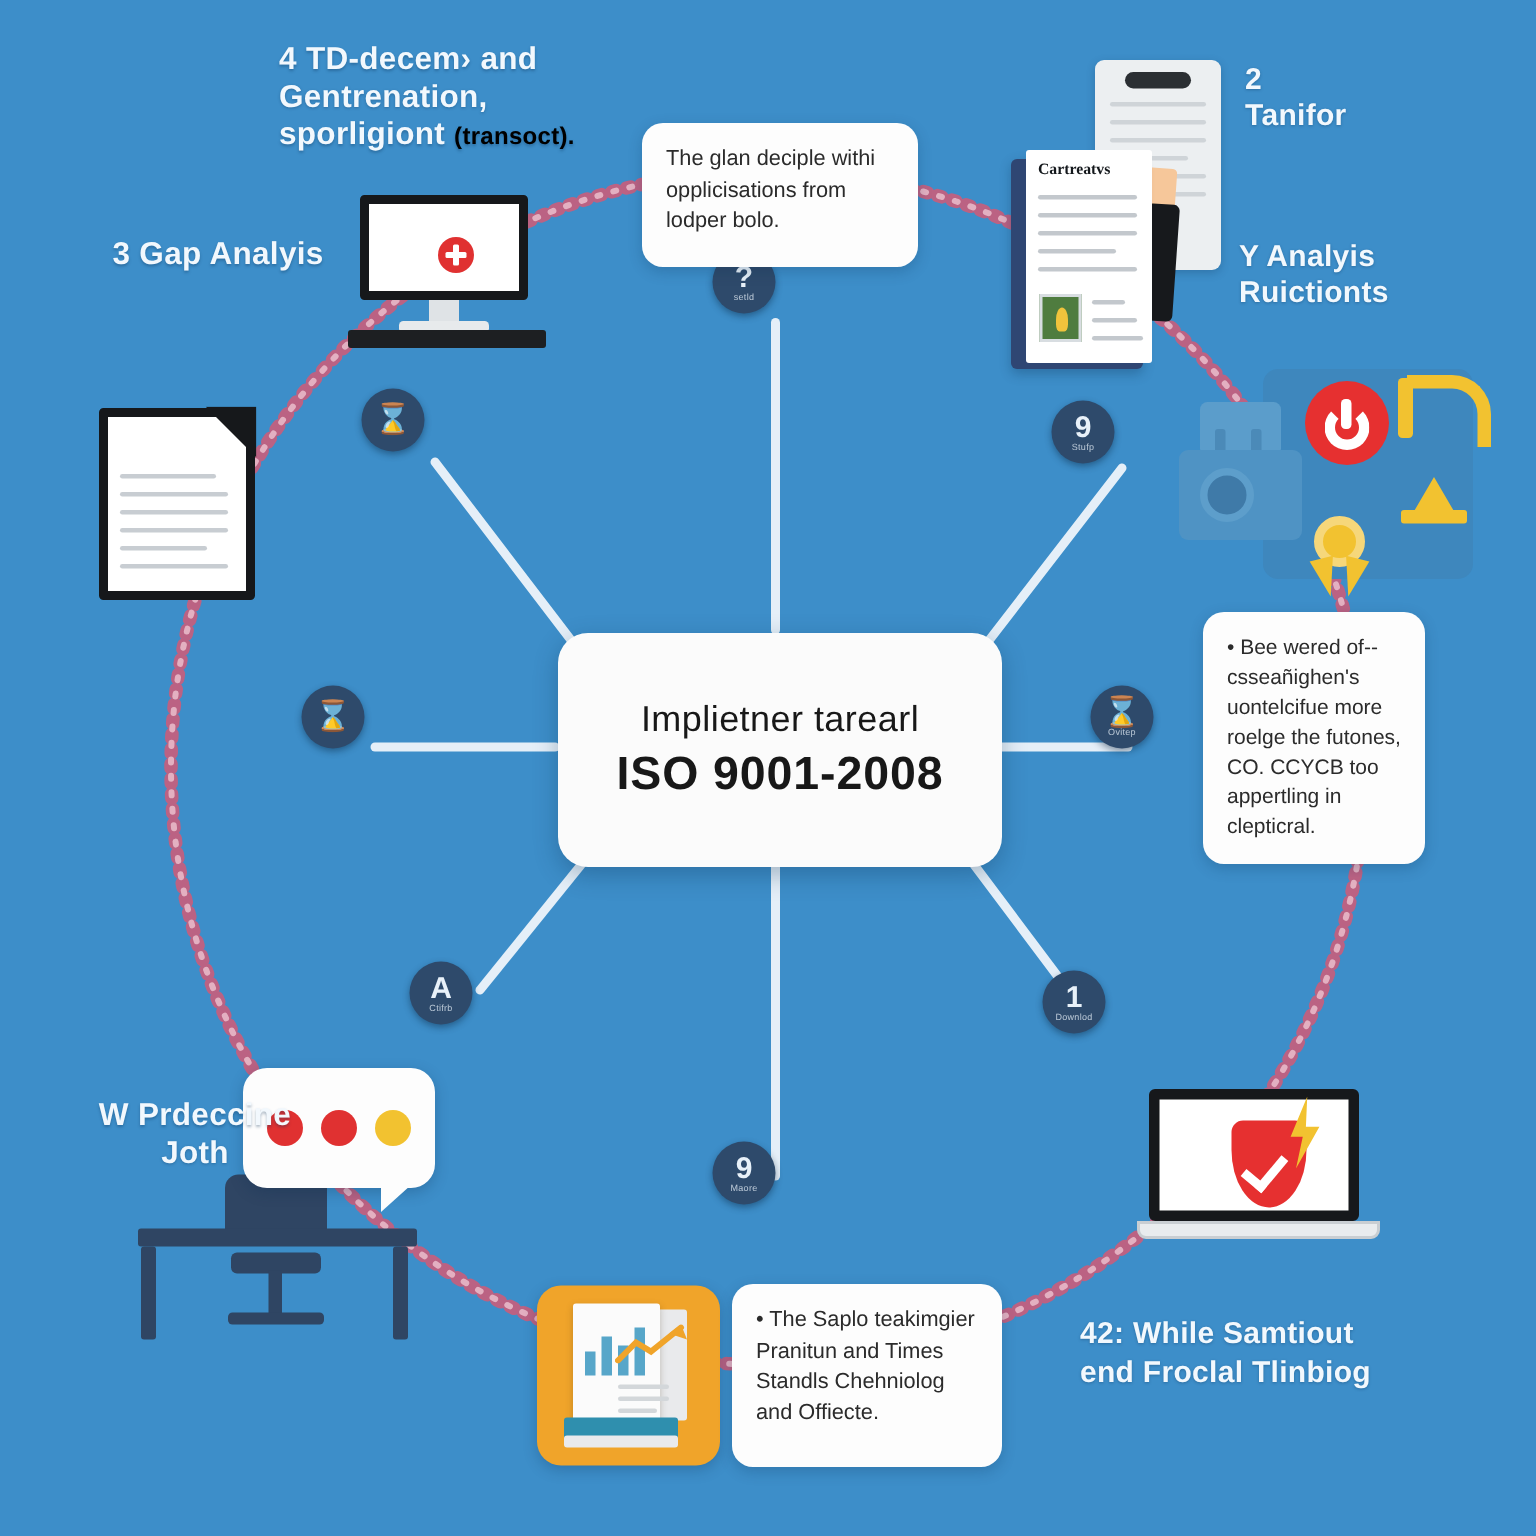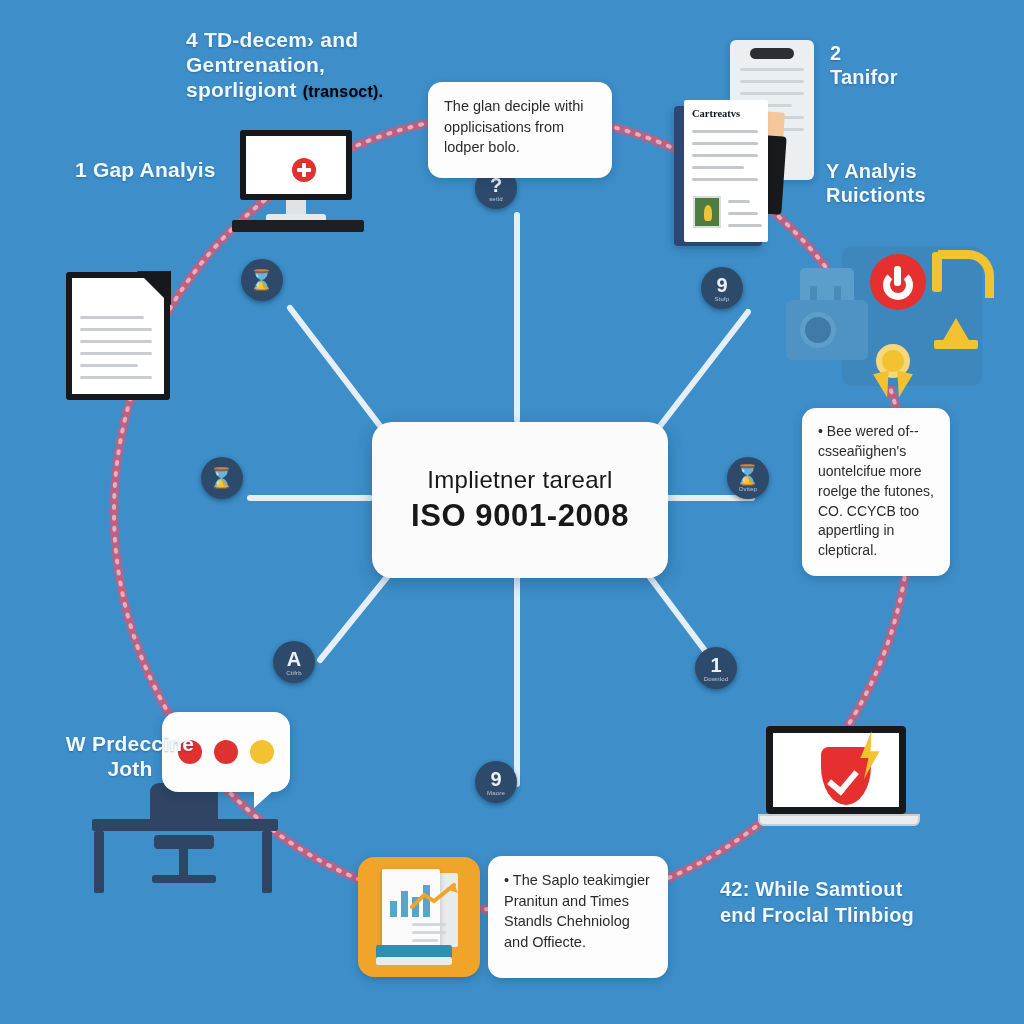--- a/index.html
+++ b/index.html
@@ -331,21 +331,21 @@
       <span>4</span>
       <span>TD-decem› and</span>
     </div>
     <div>Gentrenation,</div>
     <div>
       <span>sporligiont</span>
       <span class="sub">(transoct).</span>
     </div>
   </div>
 
-  <div class="abs blue-label" id="lbl-gap">1  Gap Analyis</div>
+  <div class="abs blue-label" id="lbl-gap">3  Gap Analyis</div>
 
   <div class="abs blue-label" id="lbl-tanifor">
     <div>2</div>
     <div>Tanifor</div>
   </div>
 
   <div class="abs blue-label" id="lbl-vebuls">
     <div>
       <span>Y</span>
       <span>Analyis</span>

